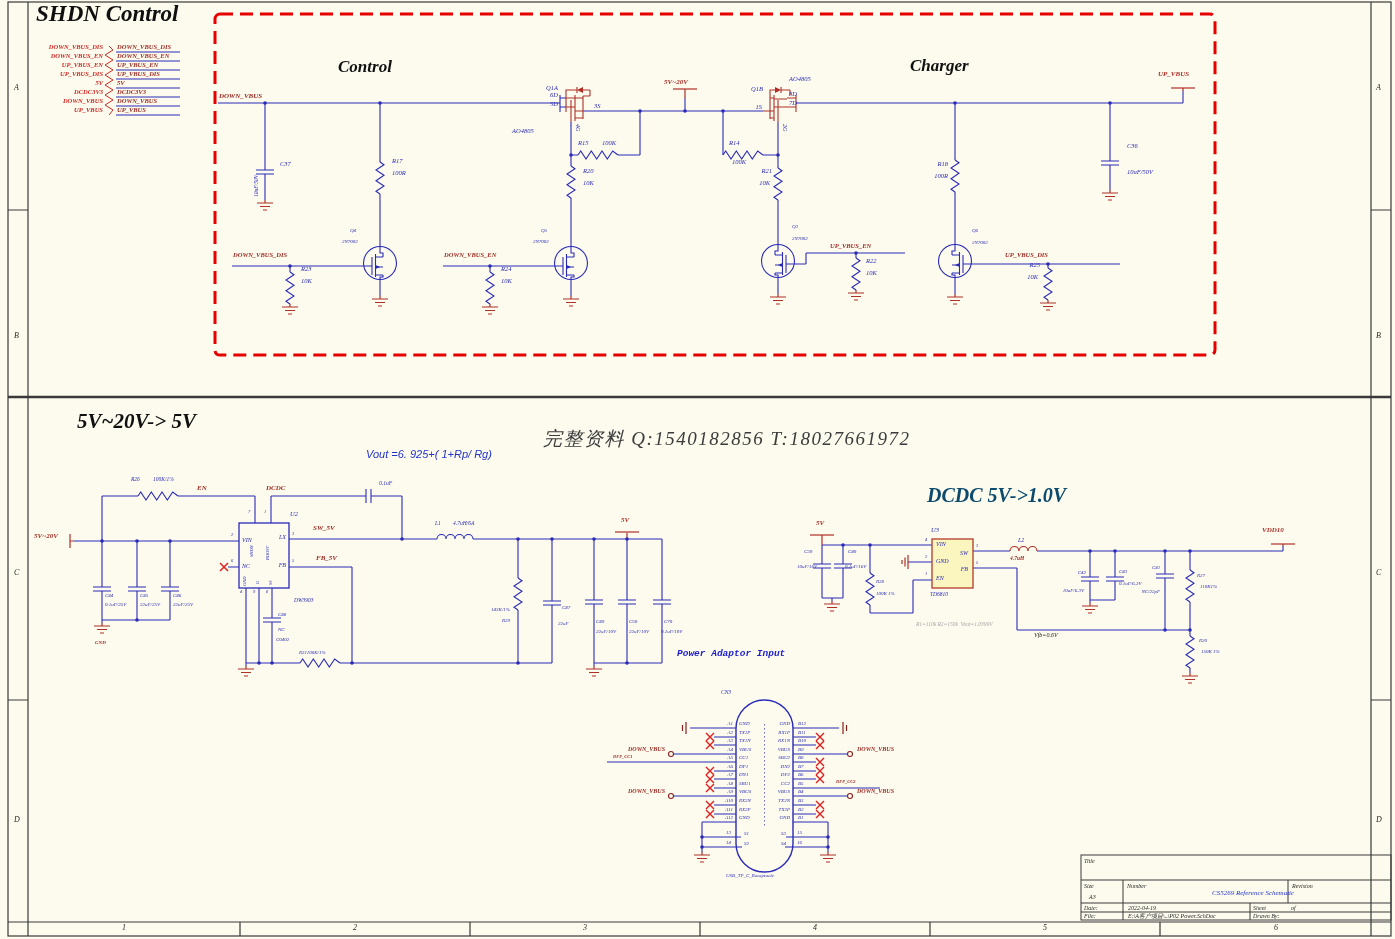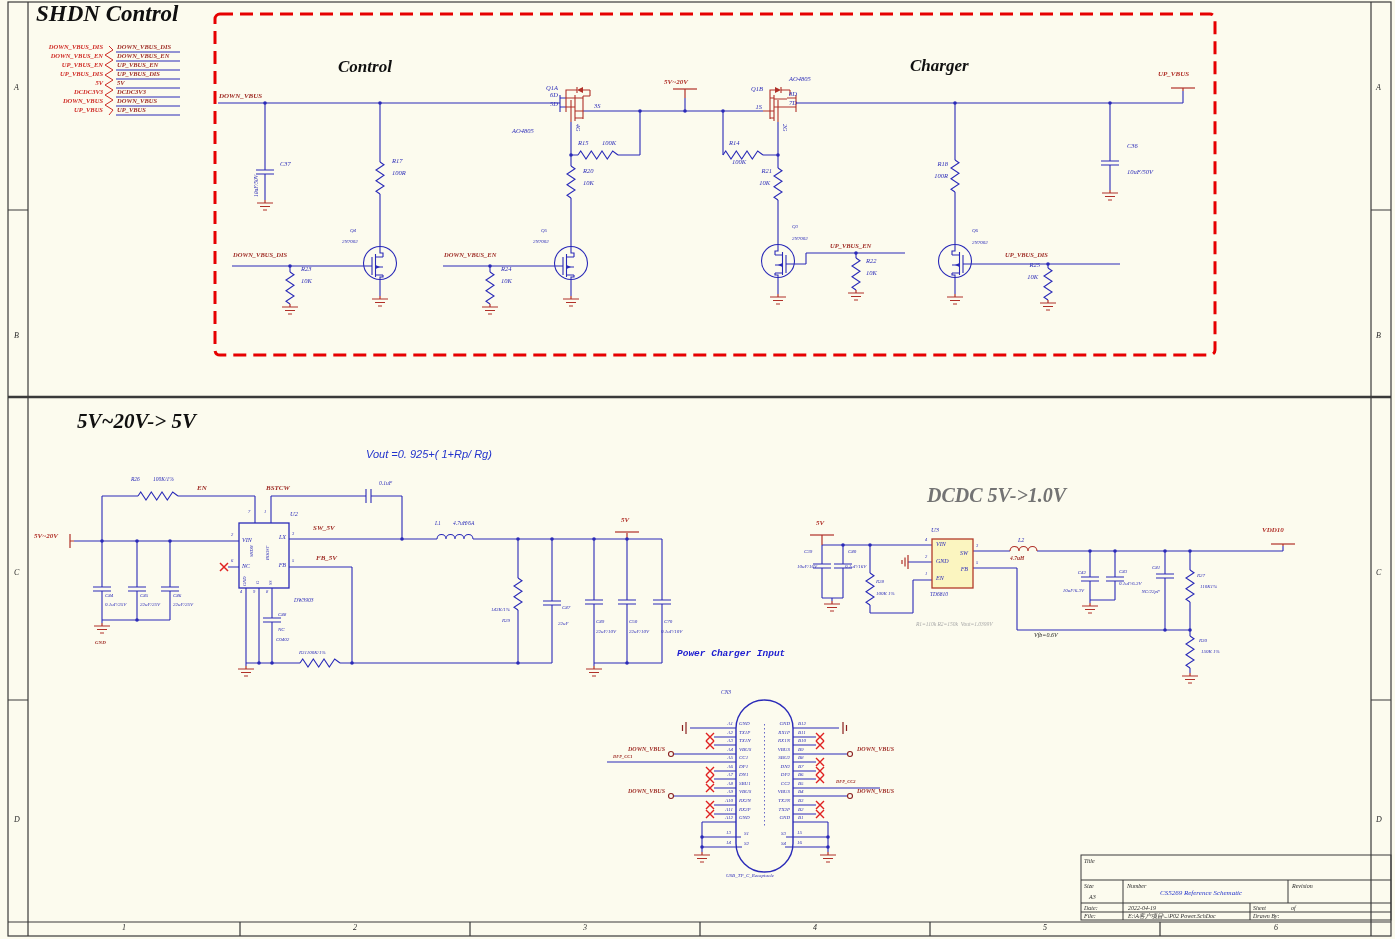--- a/index.html
+++ b/index.html
@@ -14,21 +14,21 @@
   .pw{color:#b03028;font-weight:700}
   .blk{color:#1c1c1c}
   .gy{color:#a8a8a8}
   .r{transform:translateX(-100%)}
   .c{transform:translateX(-50%)}
   .v{transform:rotate(-90deg);transform-origin:0 0}
   .v2{transform:rotate(90deg);transform-origin:0 0}
   .h1{font-size:23px;font-weight:700;color:#101010}
   .h2{font-size:17px;font-weight:700;color:#101010}
   .h3{font-size:21px;font-weight:700;color:#101010}
-  .h4{font-size:20px;font-weight:700;color:#737373}
+  .h4{font-size:20px;font-weight:700;color:#0c4a6e}
   .wm{font-size:19px;color:#3c3c3c;letter-spacing:1.5px}
   .frm{font-size:11px;color:#2233cc;font-family:"Liberation Sans",sans-serif}
   .pai{font-size:9.5px;font-weight:700;color:#1c1cd0;font-family:"Liberation Mono",monospace}
   .tb{font-size:6px;color:#2b2b2b}
   .tbl{font-size:7px;color:#2233cc}
   .num{font-size:8px;color:#2b2b2b}
 </style>
 </head>
 <body>
 
@@ -390,25 +390,26 @@
 <i class="t red" style="left:830px;top:243px">UP_VBUS_EN</i>
 <i class="t" style="left:866px;top:258px">R22</i>
 <i class="t" style="left:866px;top:270px">10K</i>
 <i class="t s5" style="left:972px;top:228px">Q6</i>
 <i class="t s5" style="left:972px;top:240px">2N7002</i>
 <i class="t red" style="left:1005px;top:252px">UP_VBUS_DIS</i>
 <i class="t r" style="left:1040px;top:262px">R25</i>
 <i class="t r" style="left:1038px;top:274px">10K</i>
 
 <i class="t h3" style="left:77px;top:410px">5V~20V-&gt; 5V</i>
-<i class="t frm" style="left:366px;top:449px">Vout =0. 925+( 1+Rp/ Rg)</i>
+<i class="t wm" style="left:543px;top:429px">完整资料 Q:1540182856 T:18027661972</i>
+<i class="t frm" style="left:366px;top:449px">Vout =6. 925+( 1+Rp/ Rg)</i>
 <i class="t s55" style="left:131px;top:477px">R26</i>
 <i class="t s55" style="left:153px;top:477px">100K/1%</i>
 <i class="t red s7" style="left:197px;top:485px">EN</i>
-<i class="t red s7" style="left:266px;top:485px">BSTCW</i>
+<i class="t red s7" style="left:266px;top:485px">DCDC</i>
 <i class="t s55" style="left:379px;top:481px">0.1uF</i>
 <i class="t pw s7" style="left:34px;top:533px">5V~20V</i>
 <i class="t s5" style="left:105px;top:593px">C44</i>
 <i class="t s5" style="left:105px;top:602px">0.1uF/25V</i>
 <i class="t s5" style="left:140px;top:593px">C45</i>
 <i class="t s5" style="left:140px;top:602px">22uF/25V</i>
 <i class="t s5" style="left:173px;top:593px">C46</i>
 <i class="t s5" style="left:173px;top:602px">22uF/25V</i>
 <i class="t red s5" style="left:95px;top:640px">GND</i>
 <i class="t" style="left:290px;top:511px">U2</i>
@@ -443,21 +444,21 @@
 <i class="t s5 r" style="left:510px;top:618px">R29</i>
 <i class="t s5" style="left:562px;top:605px">C47</i>
 <i class="t s5" style="left:558px;top:621px">22uF</i>
 <i class="t s5" style="left:596px;top:619px">C49</i>
 <i class="t s5" style="left:596px;top:629px">22uF/10V</i>
 <i class="t s5" style="left:629px;top:619px">C50</i>
 <i class="t s5" style="left:629px;top:629px">22uF/10V</i>
 <i class="t s5" style="left:664px;top:619px">C70</i>
 <i class="t s5" style="left:661px;top:629px">0.1uF/10V</i>
 <i class="t pw s7" style="left:621px;top:517px">5V</i>
-<i class="t pai" style="left:677px;top:649px">Power Charger Input</i>
+<i class="t pai" style="left:677px;top:649px">Power Adaptor Input</i>
 
 <i class="t h4" style="left:927px;top:485px">DCDC 5V-&gt;1.0V</i>
 <i class="t pw s7" style="left:816px;top:520px">5V</i>
 <i class="t s5" style="left:804px;top:549px">C39</i>
 <i class="t s5" style="left:797px;top:564px">10uF/16V</i>
 <i class="t s5" style="left:848px;top:549px">C40</i>
 <i class="t s5" style="left:845px;top:564px">0.1uF/16V</i>
 <i class="t s5" style="left:876px;top:579px">R28</i>
 <i class="t s5" style="left:876px;top:591px">100K 1%</i>
 <i class="t" style="left:931px;top:527px">U3</i>
@@ -550,21 +551,21 @@
 <i class="t red s6" style="left:857px;top:746px">DOWN_VBUS</i>
 <i class="t red s6" style="left:857px;top:788px">DOWN_VBUS</i>
 <i class="t red s45" style="left:613px;top:755px">DFP_CC1</i>
 <i class="t red s45" style="left:836px;top:780px">DFP_CC2</i>
 <i class="t s5" style="left:726px;top:873px">USB_TP_C_Receptacle</i>
 
 <i class="t tb" style="left:1084px;top:858px">Title</i>
 <i class="t tb" style="left:1084px;top:883px">Size</i>
 <i class="t tb" style="left:1089px;top:894px">A3</i>
 <i class="t tb" style="left:1127px;top:883px">Number</i>
-<i class="t tbl" style="left:1160px;top:890px">CS5269 Reference Schematic</i>
+<i class="t tbl" style="left:1212px;top:890px">CS5269 Reference Schematic</i>
 <i class="t tb" style="left:1292px;top:883px">Revision</i>
 <i class="t tb" style="left:1084px;top:905px">Date:</i>
 <i class="t tb" style="left:1128px;top:905px">2022-04-19</i>
 <i class="t tb" style="left:1253px;top:905px">Sheet</i>
 <i class="t tb" style="left:1291px;top:905px">of</i>
 <i class="t tb" style="left:1084px;top:913px">File:</i>
 <i class="t tb" style="left:1128px;top:913px">E:\A客户项目\..\P02 Power.SchDoc</i>
 <i class="t tb" style="left:1253px;top:913px">Drawn By:</i>
 
 </div>

